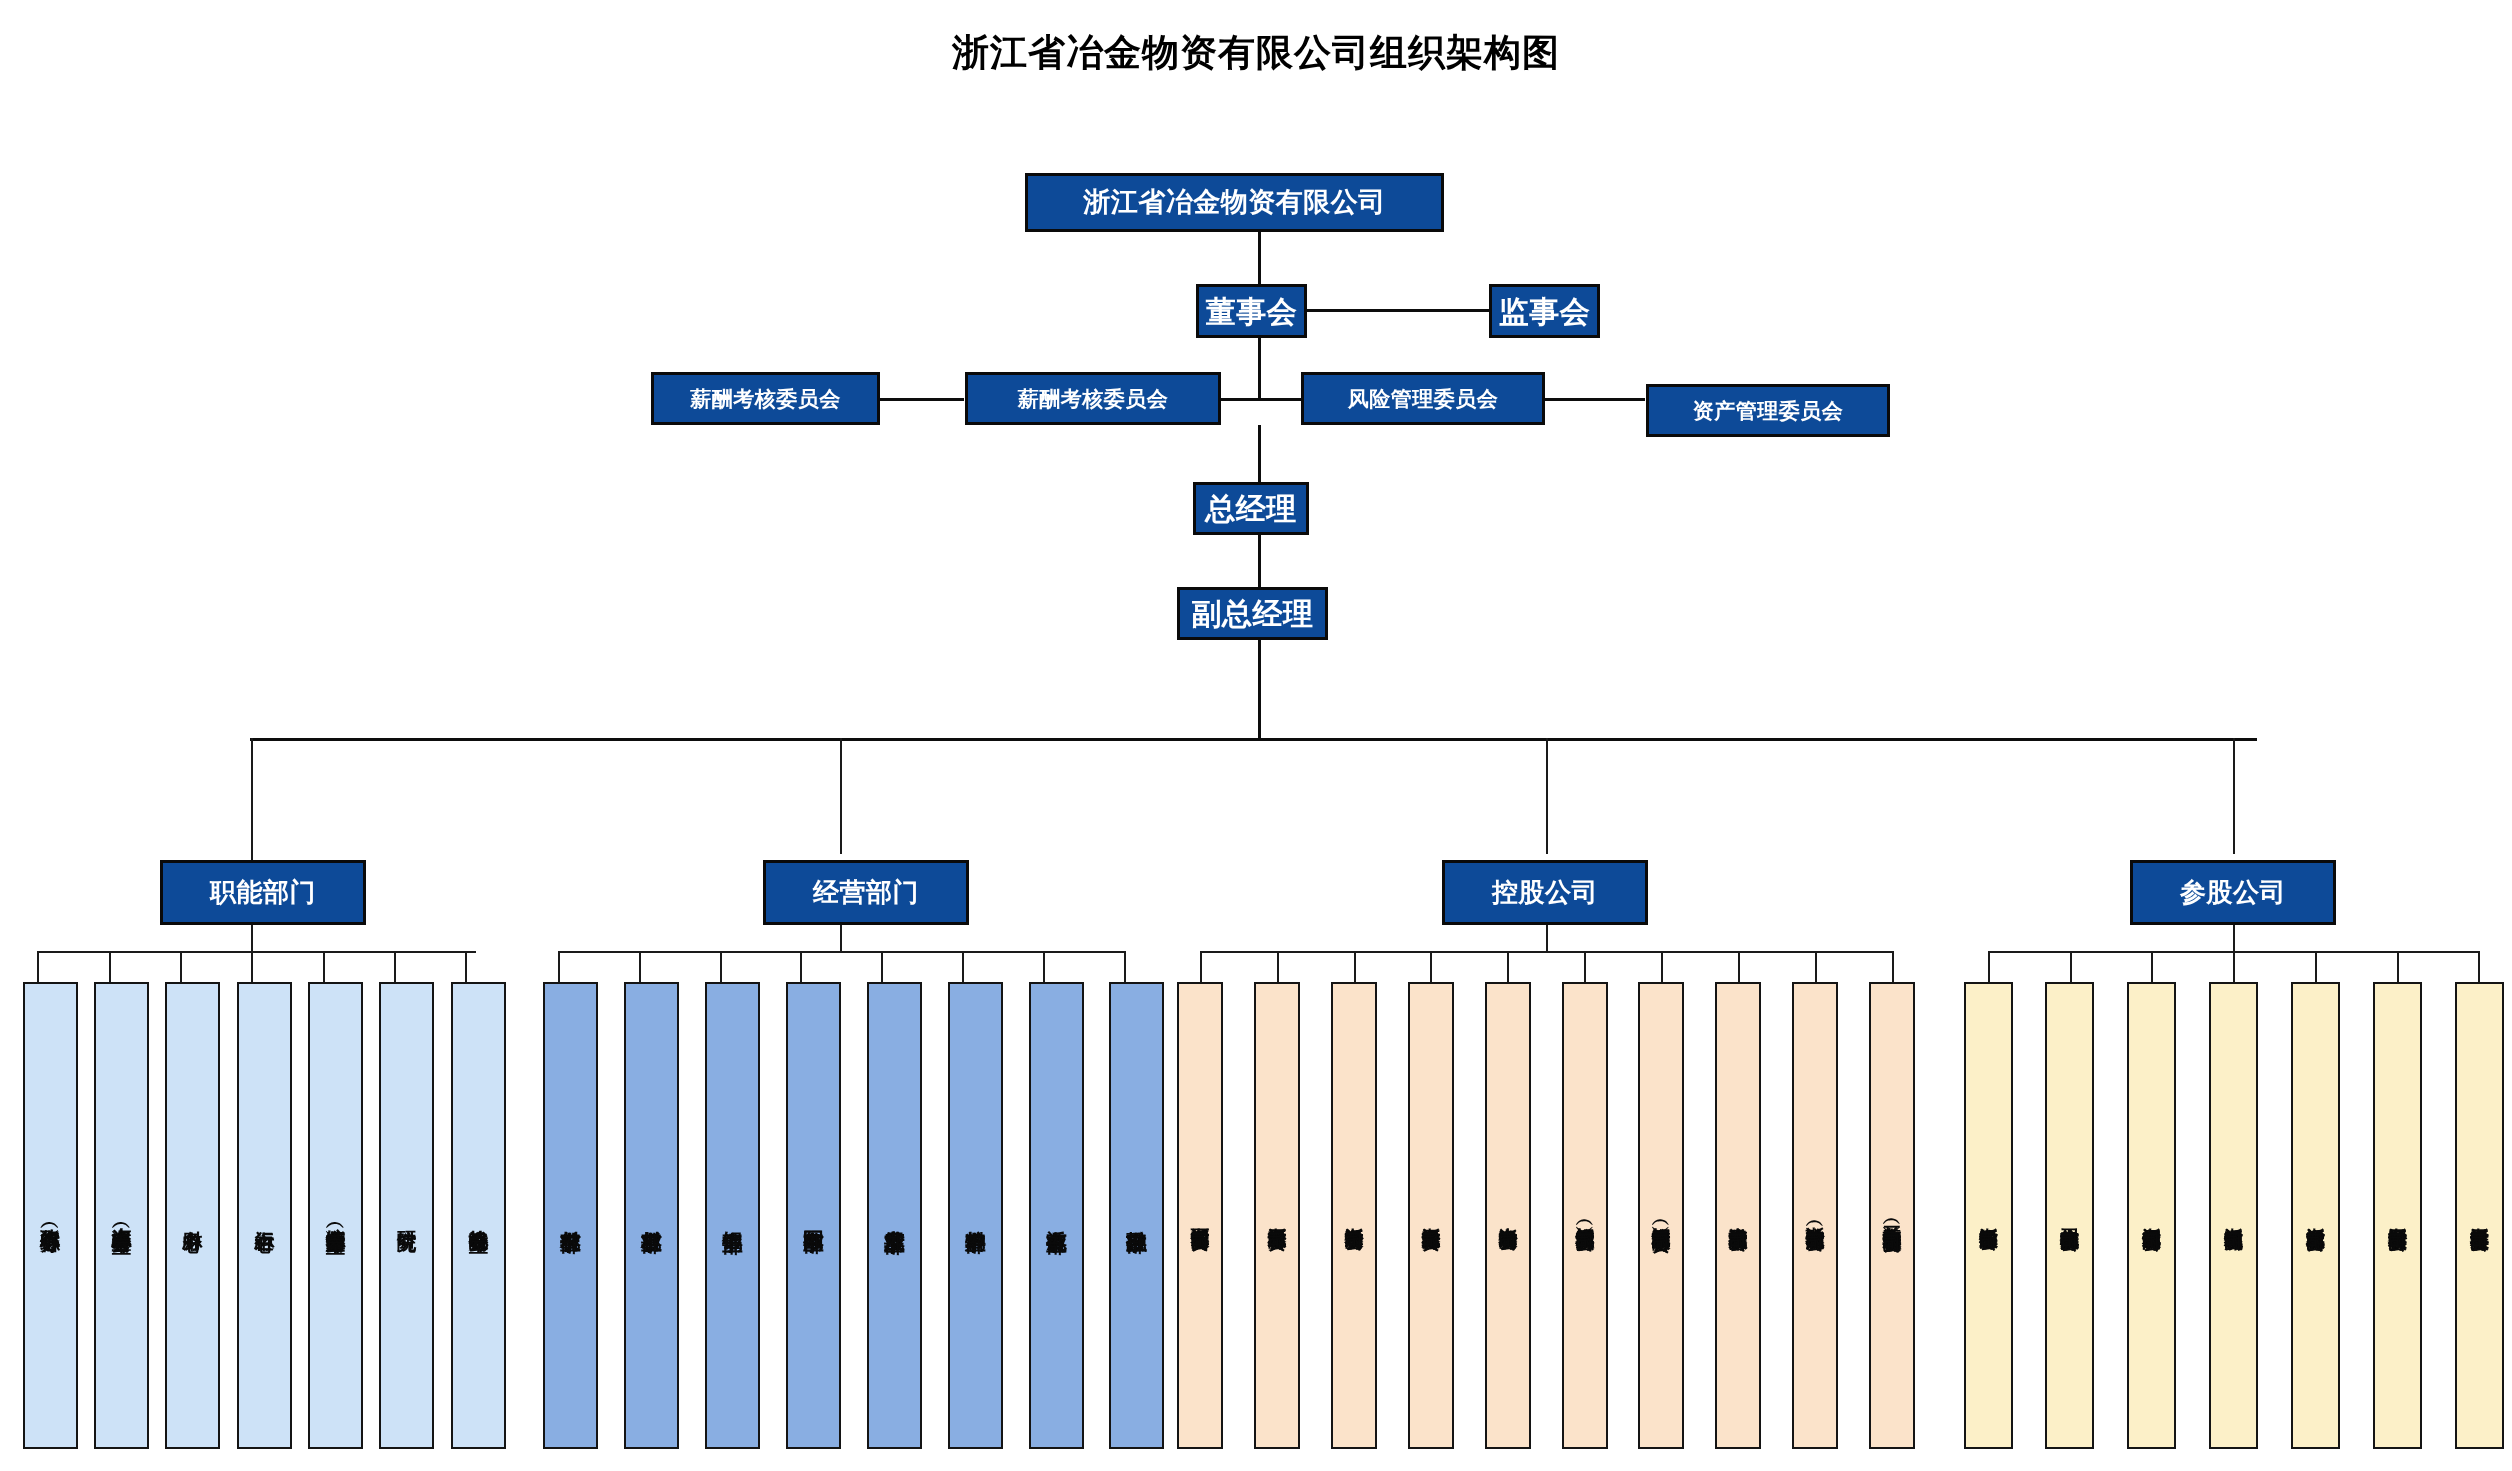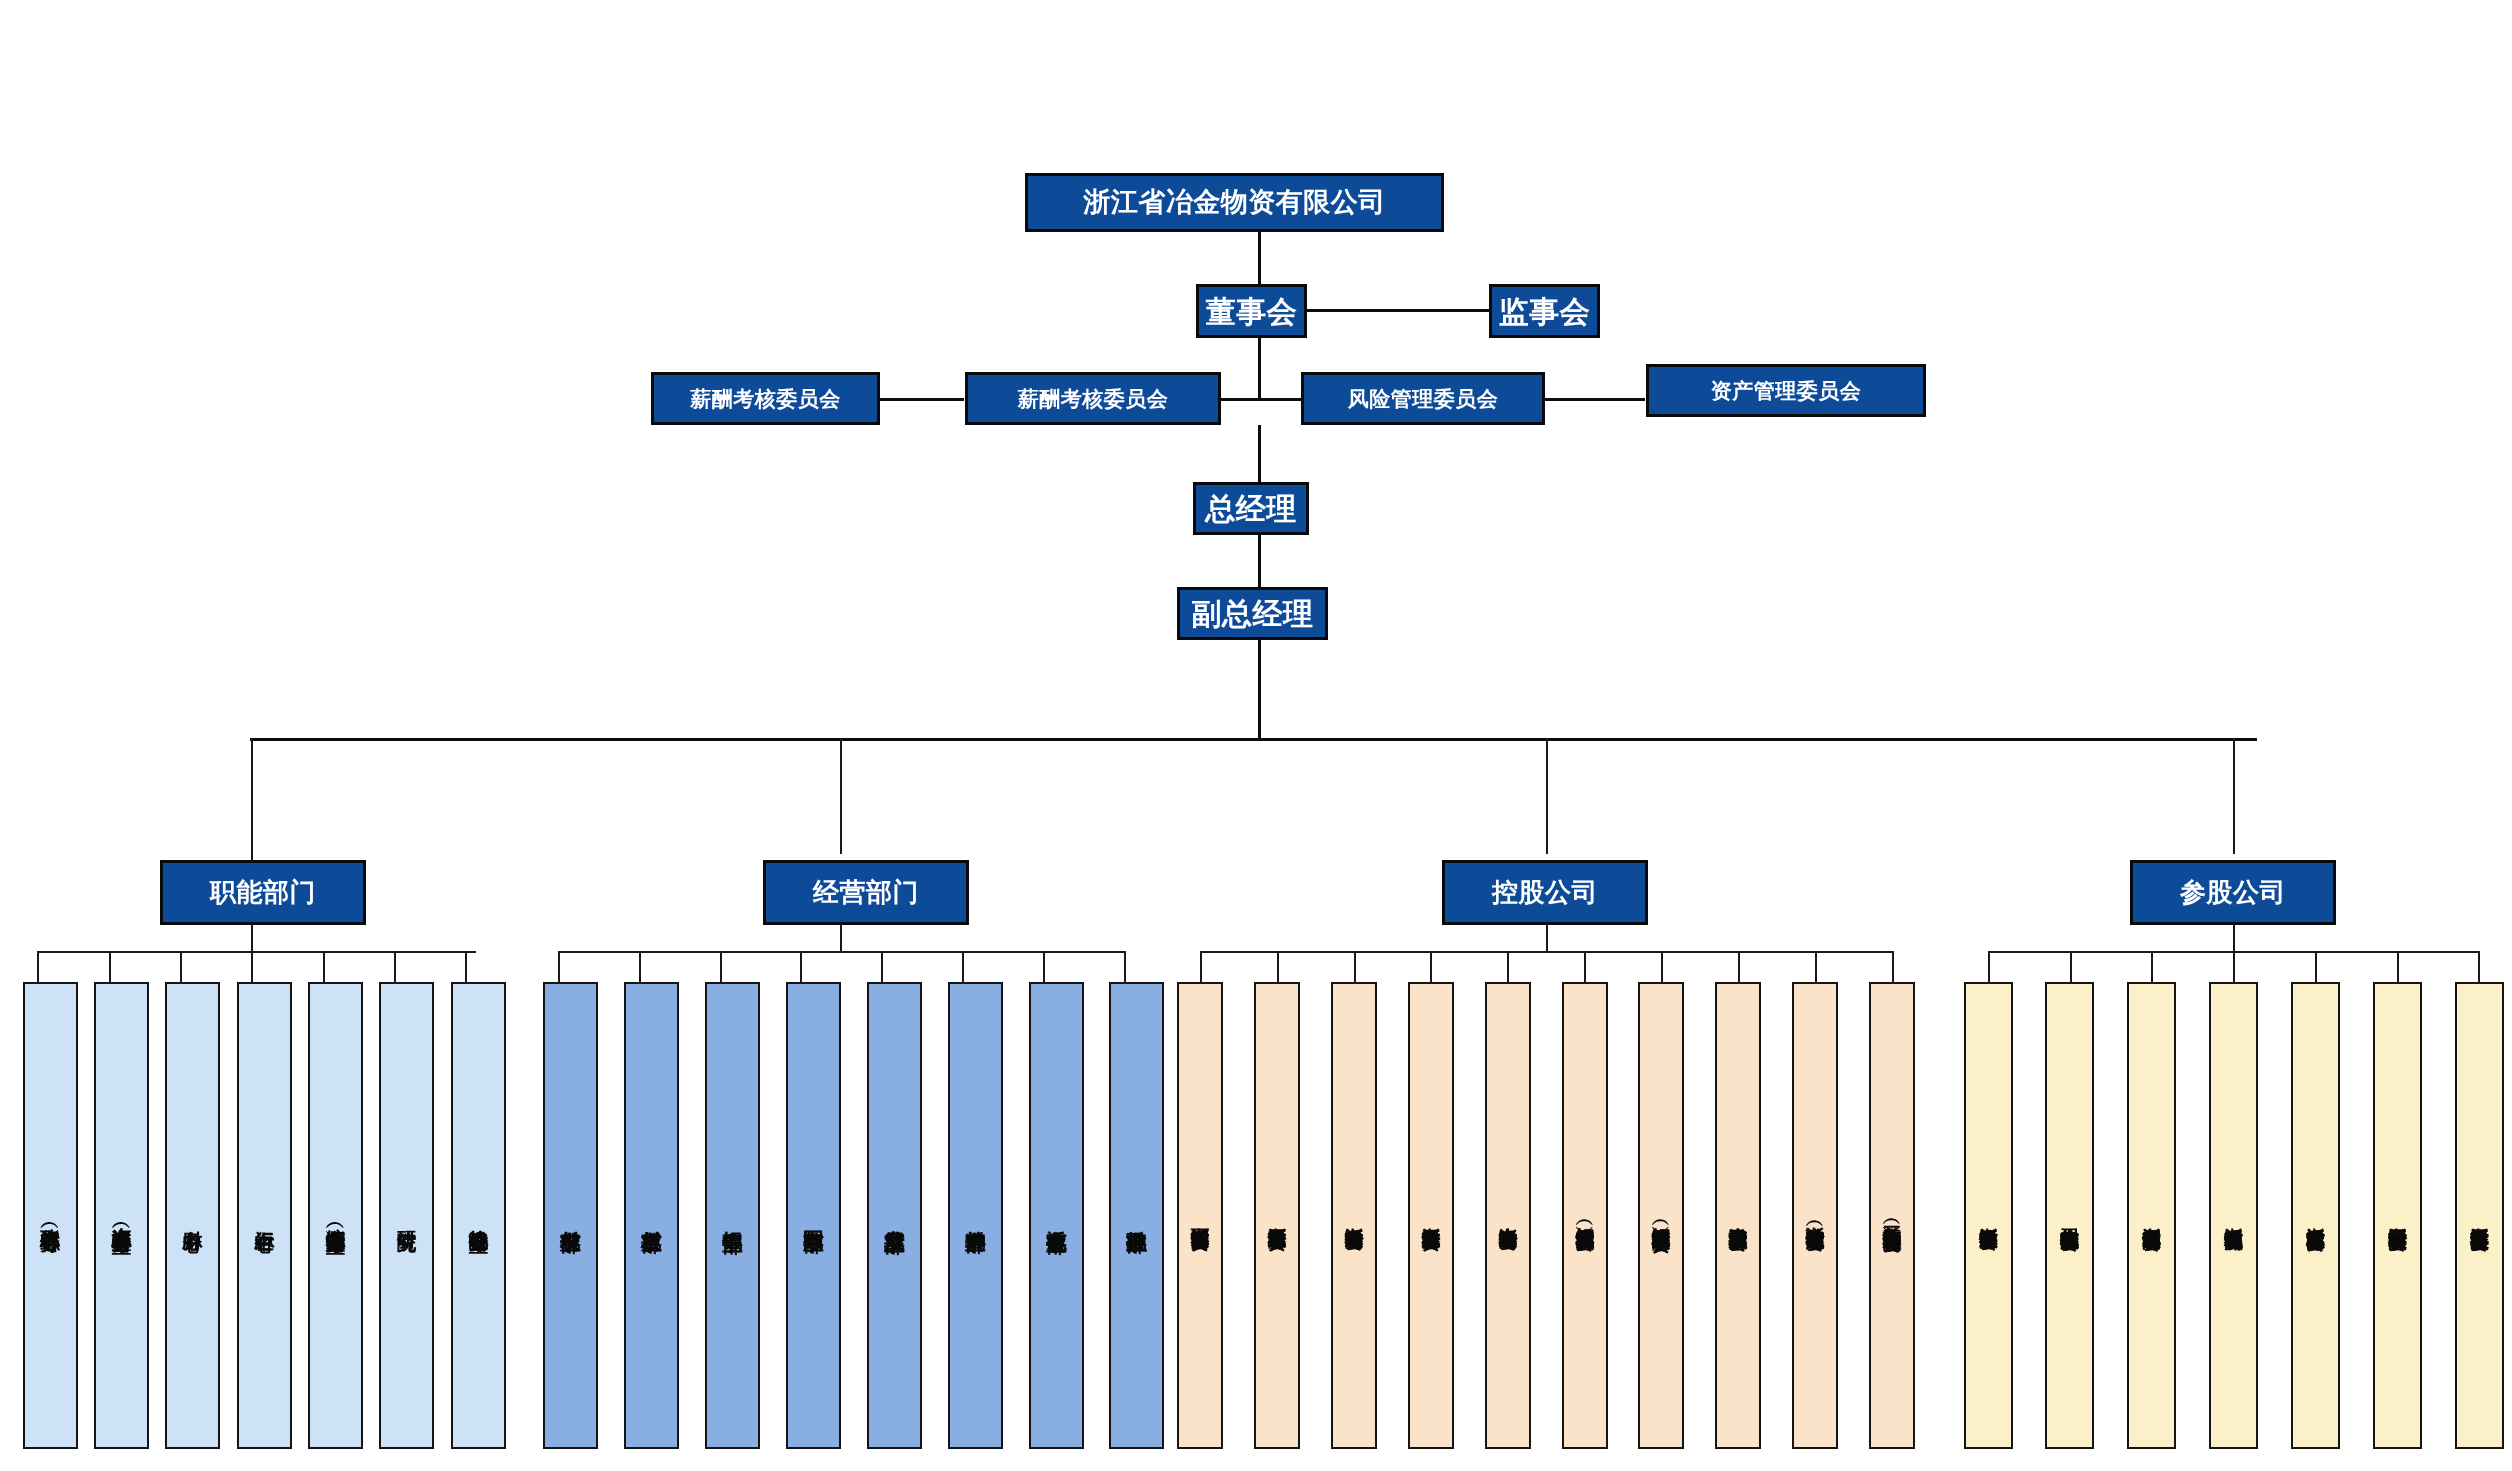--- a/index.html
+++ b/index.html
@@ -91,20 +91,21 @@
   .leaf.hold span,
   .leaf.part span { font-size: 18.6px; }
   .leaf.func span { font-size: 19.6px; }
   .leaf.biz  span { font-size: 20.6px; }
 </style>
 </head>
 <body>
 
 <div id="root">
 
+  <div class="title">浙江省冶金物资有限公司组织架构图</div>
 
   <div class="ln v" style="left:1258px; top:231px; height:55px;"></div>
 
   <div class="ln h" style="left:1305px; top:309px; width:186px;"></div>
 
   <div class="ln v" style="left:1258px; top:338px; height:60px;"></div>
 
   <div class="ln h" style="left:879px; top:398px; width:85px;"></div>
   <div class="ln h" style="left:1221px; top:398px; width:80px;"></div>
   <div class="ln h" style="left:1545px; top:398px; width:100px;"></div>
@@ -168,21 +169,21 @@
 
   <div class="node root" style="left:1025px; top:173px; width:419px; height:59px;">浙江省冶金物资有限公司</div>
 
   <div class="node mid" style="left:1196px; top:284px; width:111px; height:54px;">董事会</div>
 
   <div class="node mid" style="left:1489px; top:284px; width:111px; height:54px;">监事会</div>
 
   <div class="node comm" style="left:651px; top:372px; width:229px; height:53px;">薪酬考核委员会</div>
   <div class="node comm" style="left:965px; top:372px; width:256px; height:53px;">薪酬考核委员会</div>
   <div class="node comm" style="left:1301px; top:372px; width:244px; height:53px;">风险管理委员会</div>
-  <div class="node comm" style="left:1646px; top:364px; width:280px; height:53px;">资产管理委员会</div>
+  <div class="node comm" style="left:1646px; top:384px; width:244px; height:53px;">资产管理委员会</div>
 
   <div class="node mid" style="left:1193px; top:482px; width:116px; height:53px;">总经理</div>
 
   <div class="node mid" style="left:1177px; top:587px; width:151px; height:53px;">副总经理</div>
 
   <div class="node group" style="left:160px; top:860px; width:206px; height:65px;">职能部门</div>
   <div class="node group" style="left:737px; top:860px; width:206px; height:65px;margin-left:26px;">经营部门</div>
   <div class="node group" style="left:1442px; top:860px; width:206px; height:65px;">控股公司</div>
   <div class="node group" style="left:2130px; top:860px; width:206px; height:65px;">参股公司</div>
 

